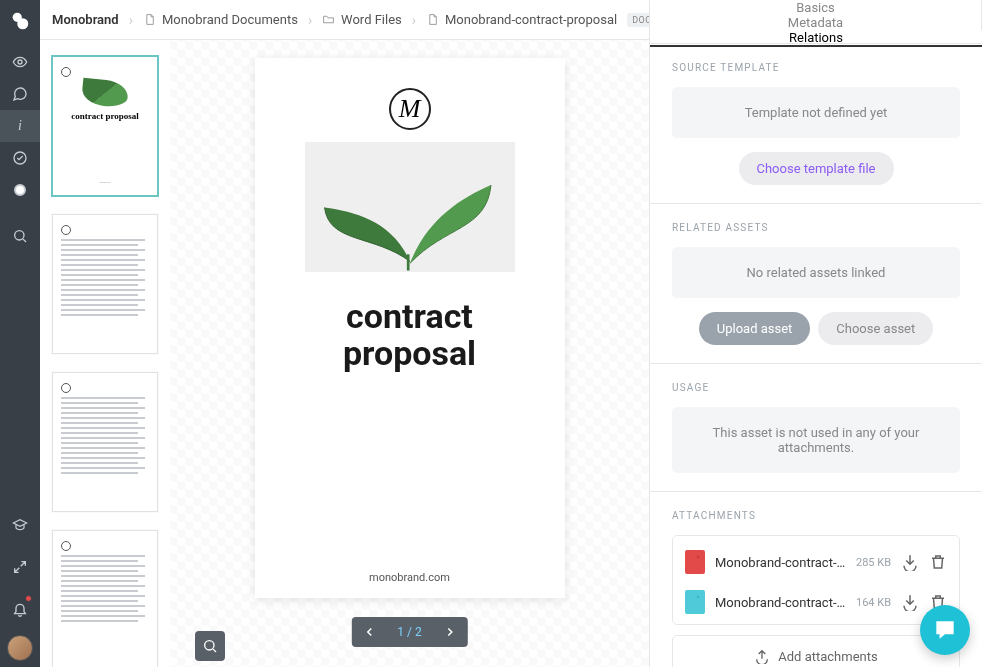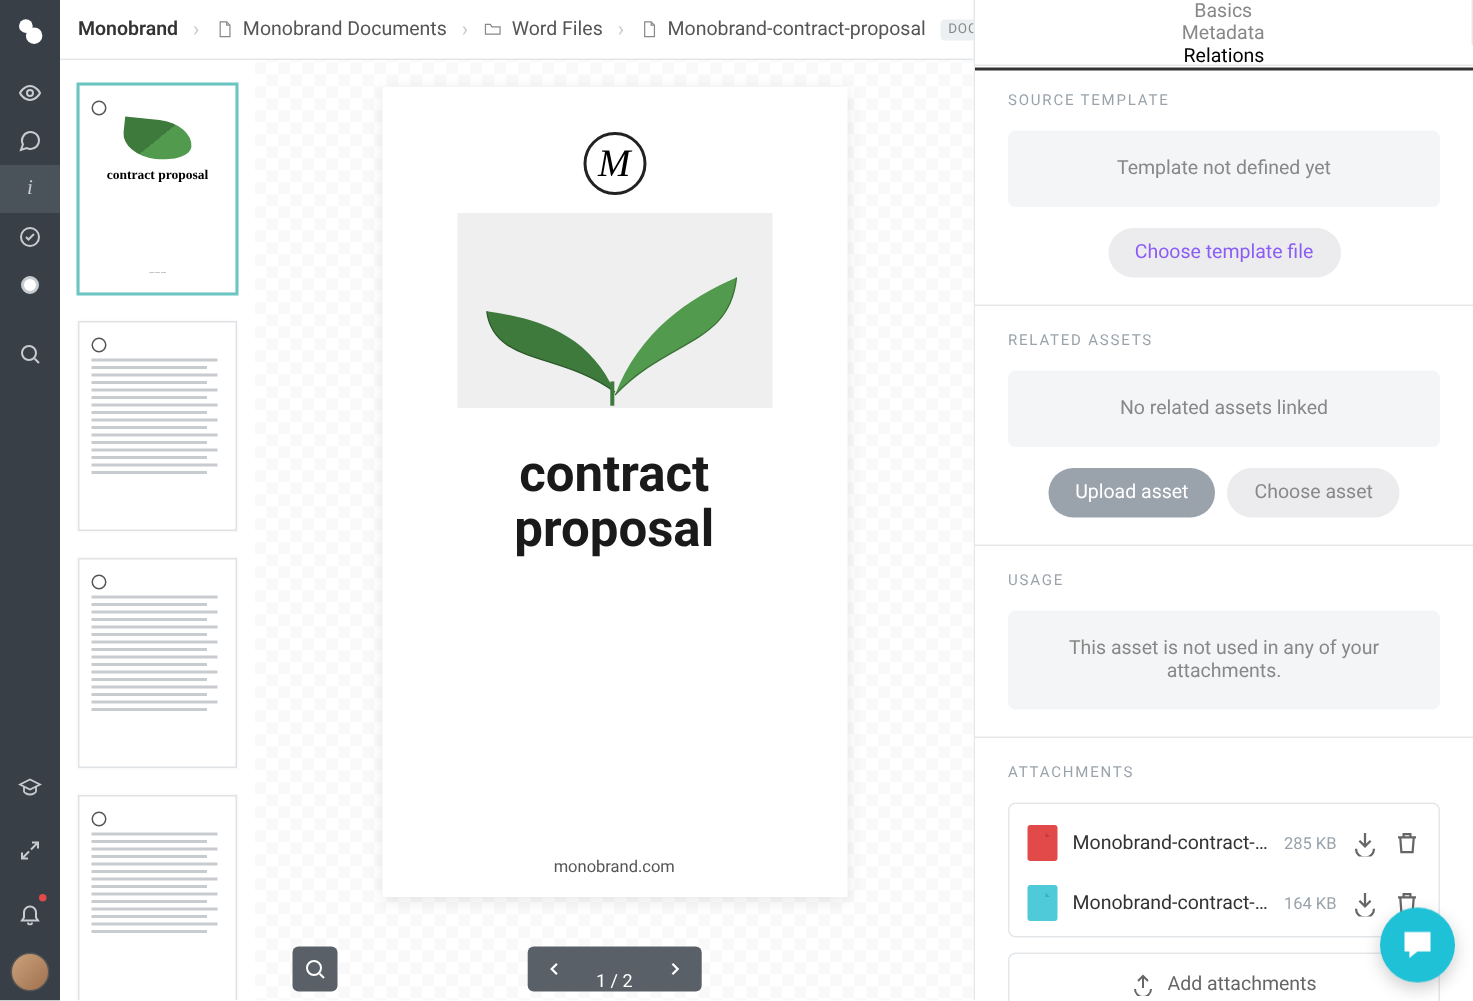--- a/index.html
+++ b/index.html
@@ -49,21 +49,21 @@
 .thumb .th-textlines span:nth-child(3n){width:70%;}
 .thumb .th-textlines span:nth-child(odd){width:95%;}
 .thumb .th-textlines span:nth-child(even){width:88%;}
 .viewer{flex:1;position:relative;display:flex;flex-direction:column;align-items:center;min-width:0;background:repeating-conic-gradient(#f9f9f9 0 25%, #ffffff 0 50%) 50%/16px 16px;}
 .viewer .doc{width:310px;height:100%;max-height:540px;margin-top:18px;background:#fff;box-shadow:0 2px 10px rgba(0,0,0,.1);display:flex;flex-direction:column;align-items:center;padding:24px 22px 14px;}
 .doc .m-logo{width:42px;height:42px;border:2px solid #222;border-radius:50%;display:flex;align-items:center;justify-content:center;font-family:Georgia,serif;font-style:italic;font-size:26px;font-weight:500;margin-top:6px;}
 .doc .leaf-wrap{margin-top:12px;width:210px;height:130px;background:#efefef;display:flex;align-items:flex-end;justify-content:center;overflow:hidden;}
 .doc .leaf-wrap svg{width:180px;height:120px;}
 .doc h1{font-family:Georgia,'Times New Roman',serif;font-weight:700;font-size:34px;line-height:1.1;text-align:center;margin:26px 12px 0;color:#1a1a1a;}
 .doc .footer{margin-top:auto;font-size:11px;color:#555;padding-top:30px;}
-.viewer-controls{position:absolute;bottom:6px;left:50%;transform:translateX(-50%);display:flex;align-items:flex-end;background:#5a6068;border-radius:4px;height:30px;overflow:hidden;color:#ffffff;}
+.viewer-controls{position:absolute;bottom:20px;left:50%;transform:translateX(-50%);display:flex;align-items:center;background:#5a6068;border-radius:4px;height:30px;overflow:hidden;color:#7dd3fc;}
 .viewer-controls .ctrl{width:36px;height:30px;display:flex;align-items:center;justify-content:center;cursor:pointer;}
 .viewer-controls .page-ind{font-size:12px;padding:0 10px;white-space:nowrap;}
 .viewer .zoom-btn{position:absolute;bottom:6px;left:25px;width:30px;height:30px;background:#5a6068;border-radius:4px;display:flex;align-items:center;justify-content:center;cursor:pointer;}
 .panel{width:333px;background:var(--panel-bg);border-left:1px solid var(--border);display:flex;flex-direction:column;overflow:hidden;}
 .panel-tabs{display:flex;height:44px;border-bottom:1px solid var(--border);flex-direction:column;}
 .panel-tab{flex:1;display:flex;align-items:center;justify-content:center;font-size:13px;color:#888;cursor:pointer;border-right:1px solid var(--border);}
 .panel-tab:last-child{border-right:none;}
 .panel-tab.active{color:#000000;border-bottom:2px solid #333;margin-bottom:-1px;}
 .panel-body{flex:1;overflow-y:auto;padding:0;}
 .section{padding:18px 22px;border-bottom:1px solid var(--border);}

